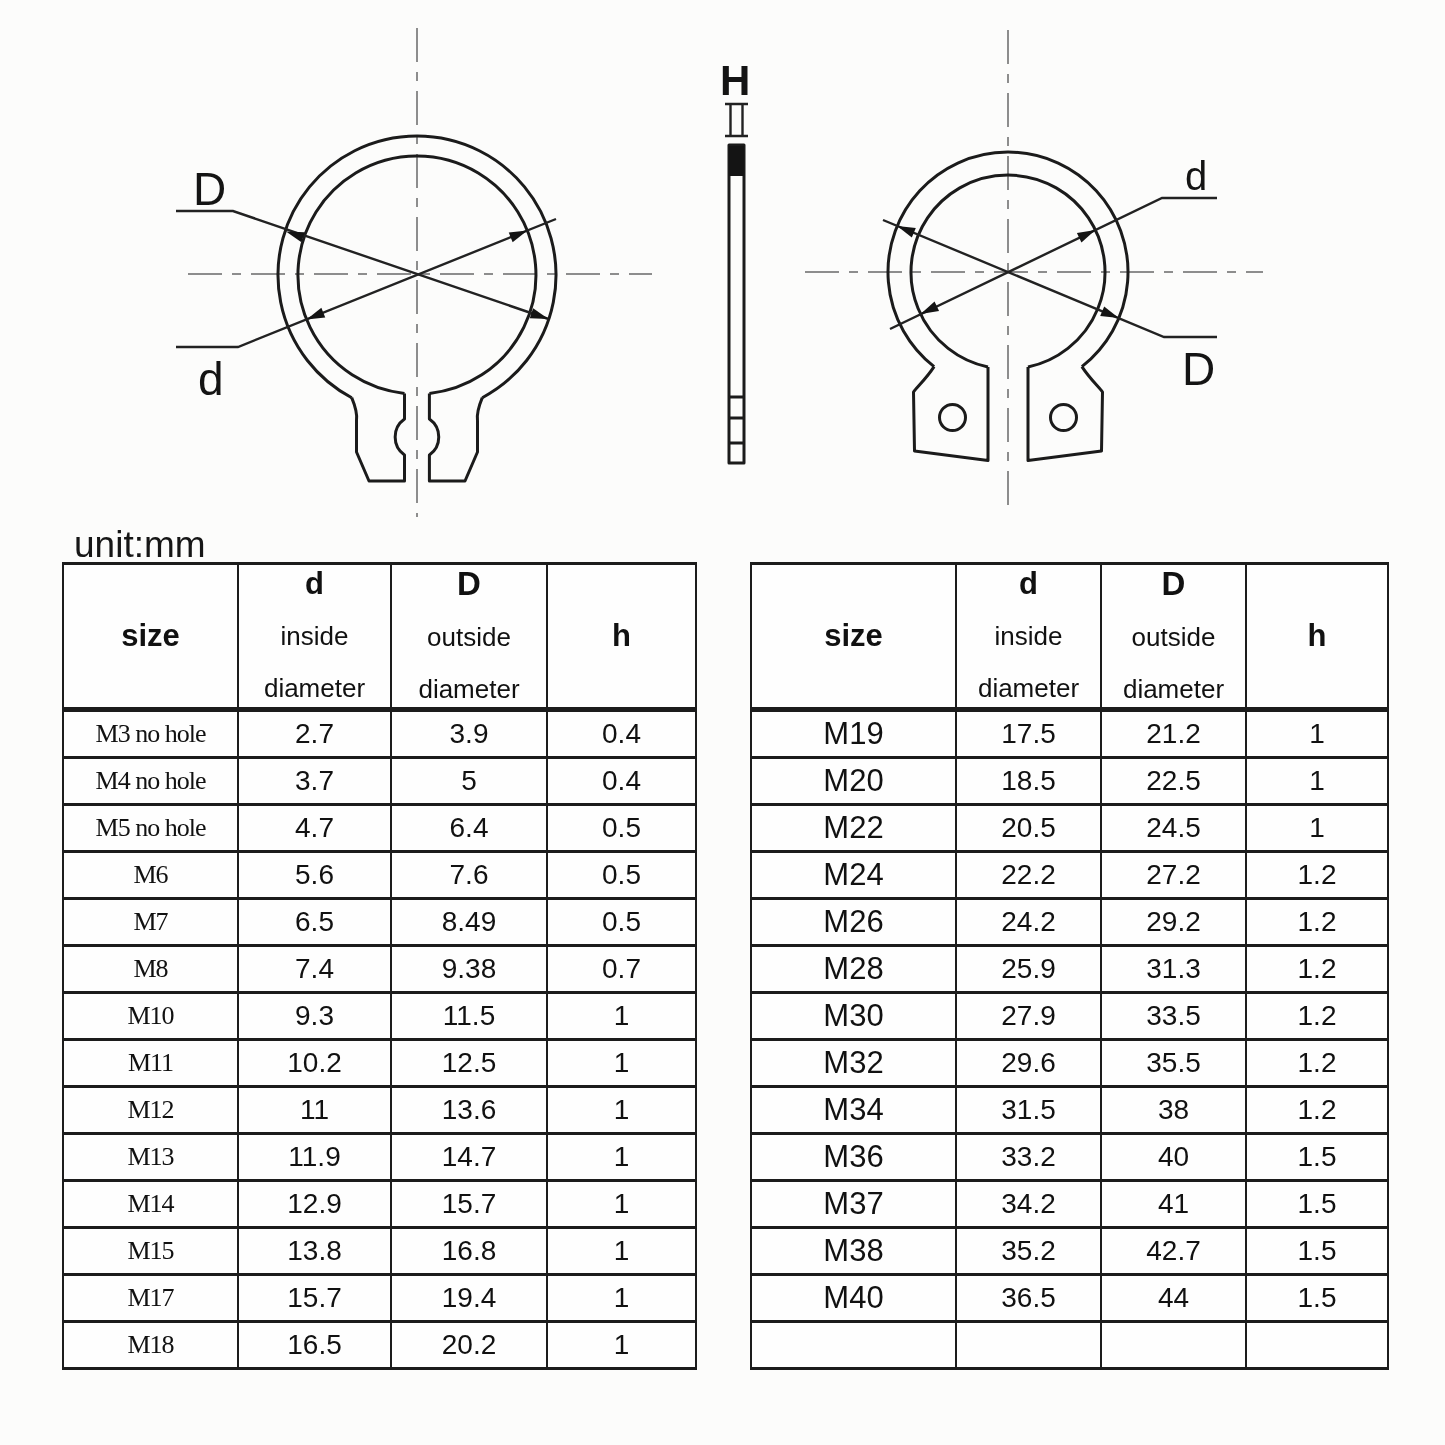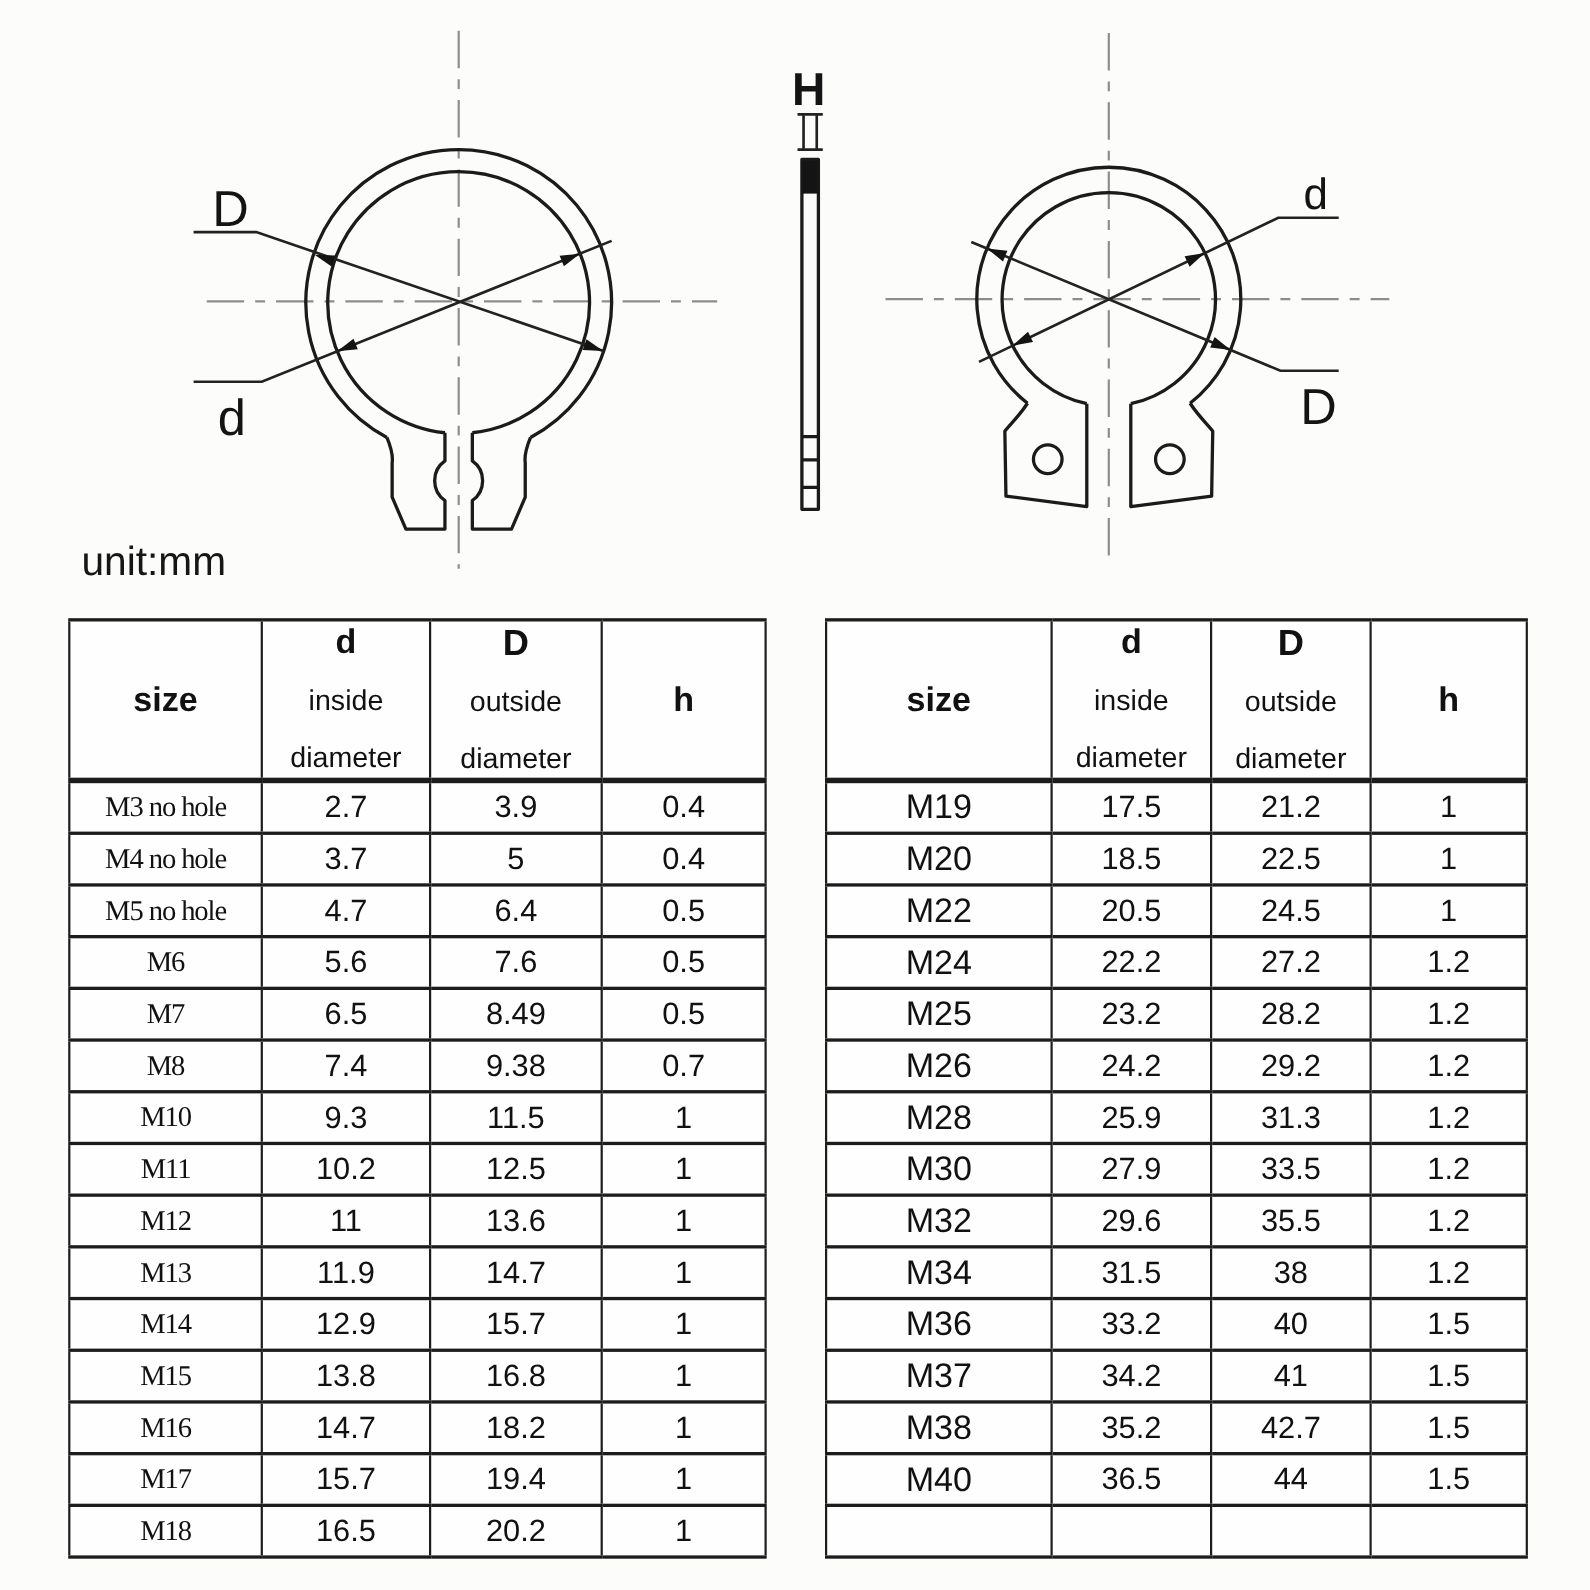--- a/index.html
+++ b/index.html
@@ -9,21 +9,21 @@
   
   #drawing{position:absolute;left:0;top:0;}
   .part{stroke:#1b1b1b;stroke-width:3;fill:none;stroke-linejoin:round;}
   .part-fill{fill:#141414;stroke:none;}
   .centerline{stroke:#8d8d8d;stroke-width:2;fill:none;stroke-dasharray:34 10 9 10;}
   .dimline{stroke:#222;stroke-width:2.4;fill:none;}
   .dimtext{fill:#141414;font-family:"Liberation Sans",sans-serif;}
   .arrow{fill:#141414;stroke:none;}
 
   
-  #unit-label{position:absolute;left:74px;top:490px;font-size:37px;color:#161616;letter-spacing:0px;}
+  #unit-label{position:absolute;left:74px;top:524px;font-size:37px;color:#161616;letter-spacing:0px;}
 
   
   table.spec{position:absolute;border-collapse:collapse;table-layout:fixed;background:#fefefe;}
   table.spec th,table.spec td{border:2px solid #1c1c1c;border-top-width:3px;border-bottom-width:3px;
       text-align:center;vertical-align:middle;padding:0;overflow:hidden;white-space:nowrap;}
   table.spec thead th{height:120px;border-bottom-width:5px;}
   table.spec tbody td{height:44px;font-size:28px;}
   #table-left{left:62px;top:562px;width:633px;}
   #table-right{left:750px;top:562px;width:637px;}
   #table-left tbody td:first-child{font-family:Liberation Serif, serif;font-size:26px;letter-spacing:-1px;}
@@ -189,26 +189,20 @@
           <td>15.7</td>
           <td>1</td>
         </tr>
         <tr>
           <td>M15</td>
           <td>13.8</td>
           <td>16.8</td>
           <td>1</td>
         </tr>
         <tr>
-          <td>M16</td>
-          <td>14.7</td>
-          <td>18.2</td>
-          <td>1</td>
-        </tr>
-        <tr>
           <td>M17</td>
           <td>15.7</td>
           <td>19.4</td>
           <td>1</td>
         </tr>
         <tr>
           <td>M18</td>
           <td>16.5</td>
           <td>20.2</td>
           <td>1</td>
@@ -262,26 +256,20 @@
           <td>24.5</td>
           <td>1</td>
         </tr>
         <tr>
           <td>M24</td>
           <td>22.2</td>
           <td>27.2</td>
           <td>1.2</td>
         </tr>
         <tr>
-          <td>M25</td>
-          <td>23.2</td>
-          <td>28.2</td>
-          <td>1.2</td>
-        </tr>
-        <tr>
           <td>M26</td>
           <td>24.2</td>
           <td>29.2</td>
           <td>1.2</td>
         </tr>
         <tr>
           <td>M28</td>
           <td>25.9</td>
           <td>31.3</td>
           <td>1.2</td>

